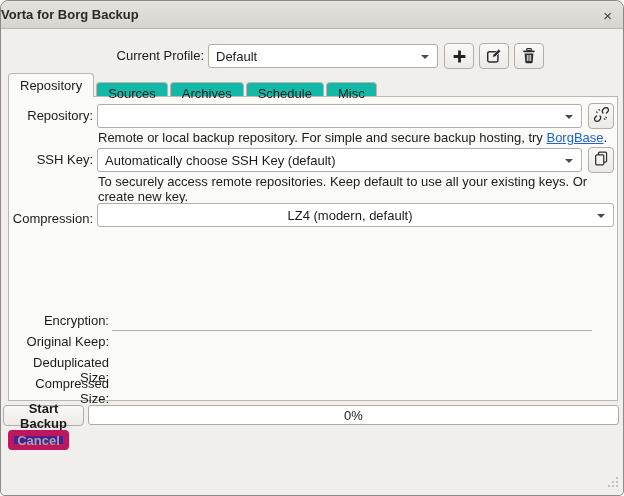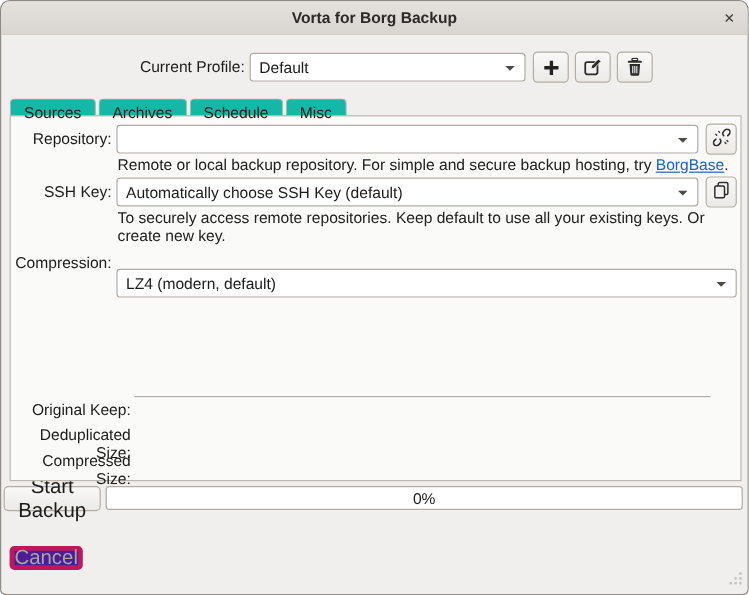--- a/index.html
+++ b/index.html
@@ -12,21 +12,21 @@
     overflow:hidden;
     font-family:"Liberation Sans","DejaVu Sans",sans-serif;
     font-size:13px; color:#1b1b1b;
   }
   
   .titlebar {
     position:absolute; left:0; top:0; right:0; height:28px;
     background:linear-gradient(#e5e2de,#d8d4cf);
     border-bottom:1px solid #bcb6af;
     border-radius:7px 7px 0 0;
-    display:flex; align-items:center; justify-content:center;
+    display:flex; align-items:center; 
   }
   .titlebar .title { font-weight:bold; font-size:13px; color:#2c2a27; }
   .close-btn {
     position:absolute; right:11px; top:0; height:28px;
     display:flex; align-items:center;
     font-size:15px; color:#413d39; cursor:pointer; line-height:1;
   }
   
   .profile-label { position:absolute; left:0; top:47px; width:203px; text-align:right; }
   .combo {
@@ -73,28 +73,28 @@
     border:1px solid #b3ada5; border-radius:4px;
     display:flex; align-items:center; justify-content:center;
     padding:0; cursor:pointer;
   }
   .stat-label { position:absolute; width:100px; text-align:right; }
   .enc-line { position:absolute; left:103px; top:233px; width:480px; border-bottom:1px solid #b3afab; }
   
   .push-btn {
     position:absolute; background:linear-gradient(#f9f8f7,#eceae7);
     border:1px solid #b3ada5; border-radius:4px;
-    font-family:inherit; font-size:17px; color:#1b1b1b;
-    display:flex; align-items:center; justify-content:center;
-    padding:0; cursor:pointer;
+    font-family:inherit; font-size:13px; color:#1b1b1b;
+    display:flex; align-items:center; justify-content:center;
+    padding:0; cursor:pointer;font-weight:bold;
   }
   .start-btn { left:2px; top:404px; width:81px; height:21px; }
   .cancel-btn {
-    left:7px; top:454px; width:61px; height:20px;
-    background:#4c1d95; border:4px solid #be185d; color:#a9a5a0; cursor:default;
+    left:7px; top:429px; width:61px; height:20px;
+    background:#4c1d95; border:6px solid #be185d; color:#a9a5a0; cursor:default;
   }
   .progress {
     position:absolute; left:87px; top:404px; width:531px; height:20px;
     background:#ffffff; border:1px solid #b0aaa3; border-radius:3px;
     display:flex; align-items:center; justify-content:center;
     font-size:13px; color:#1b1b1b;
   }
   .grip { position:absolute; right:4px; bottom:4px; }
 </style>
 </head>
@@ -132,20 +132,21 @@
       <svg width="14" height="16" viewBox="0 0 14 16">
         <rect x="4.6" y="0.6" width="4.8" height="2" rx="0.9" fill="none" stroke="#2c2c2c" stroke-width="1.1"></rect>
         <rect x="1.2" y="2.6" width="11.6" height="1.7" rx="0.7" fill="#2c2c2c"></rect>
         <path d="M2.6 5.4h8.8l-.7 8.6a1.3 1.3 0 0 1-1.3 1.2H4.6a1.3 1.3 0 0 1-1.3-1.2z" fill="#2c2c2c"></path>
         <path d="M5.3 7v6M7 7v6M8.7 7v6" stroke="#fafaf9" stroke-width="0.9"></path>
       </svg>
     </span>
   </button>
 
   <div class="tabbar">
+    <div class="tab active">Repository</div>
     <div class="tab">Sources</div>
     <div class="tab">Archives</div>
     <div class="tab">Schedule</div>
     <div class="tab">Misc</div>
   </div>
 
   <div class="pane">
 
     <div class="row-label" style="top:11px;">Repository:</div>
     <div class="combo" style="top:7px; right:35px;">
@@ -173,25 +174,26 @@
       <span>
         <svg width="15" height="15" viewBox="0 0 16 16">
           <rect x="4.8" y="1.2" width="8.6" height="10.6" rx="1.2" fill="none" stroke="#2c2c2c" stroke-width="1.3"></rect>
           <rect x="1.8" y="4.2" width="8.6" height="10.6" rx="1.2" fill="#f4f2f0" stroke="#2c2c2c" stroke-width="1.3"></rect>
         </svg>
       </span>
     </button>
     <div class="help" style="top:77px; width:505px; right:auto;">To securely access remote repositories. Keep default to use all your existing keys. Or create new key.</div>
 
     <div class="row-label" style="top:114px;">Compression:</div>
-    <div class="combo" style="top:127px; right:3px;">
+    <div class="combo" style="top:106px; right:3px;justify-content:center;">
       <span>LZ4 (modern, default)</span>
       <span class="arrow"></span>
     </div>
 
+    <div class="stat-label" style="top:216px;">Encryption:</div>
     <div class="enc-line"></div>
     <span style="position:absolute; left:106px; top:216px;"></span>
 
     <div class="stat-label" style="top:237px;">Original Keep:</div>
     <span style="position:absolute; left:106px; top:237px;"></span>
 
     <div class="stat-label" style="top:258px;">Deduplicated Size:</div>
     <span style="position:absolute; left:106px; top:258px;"></span>
 
     <div class="stat-label" style="top:279px;">Compressed Size:</div>

